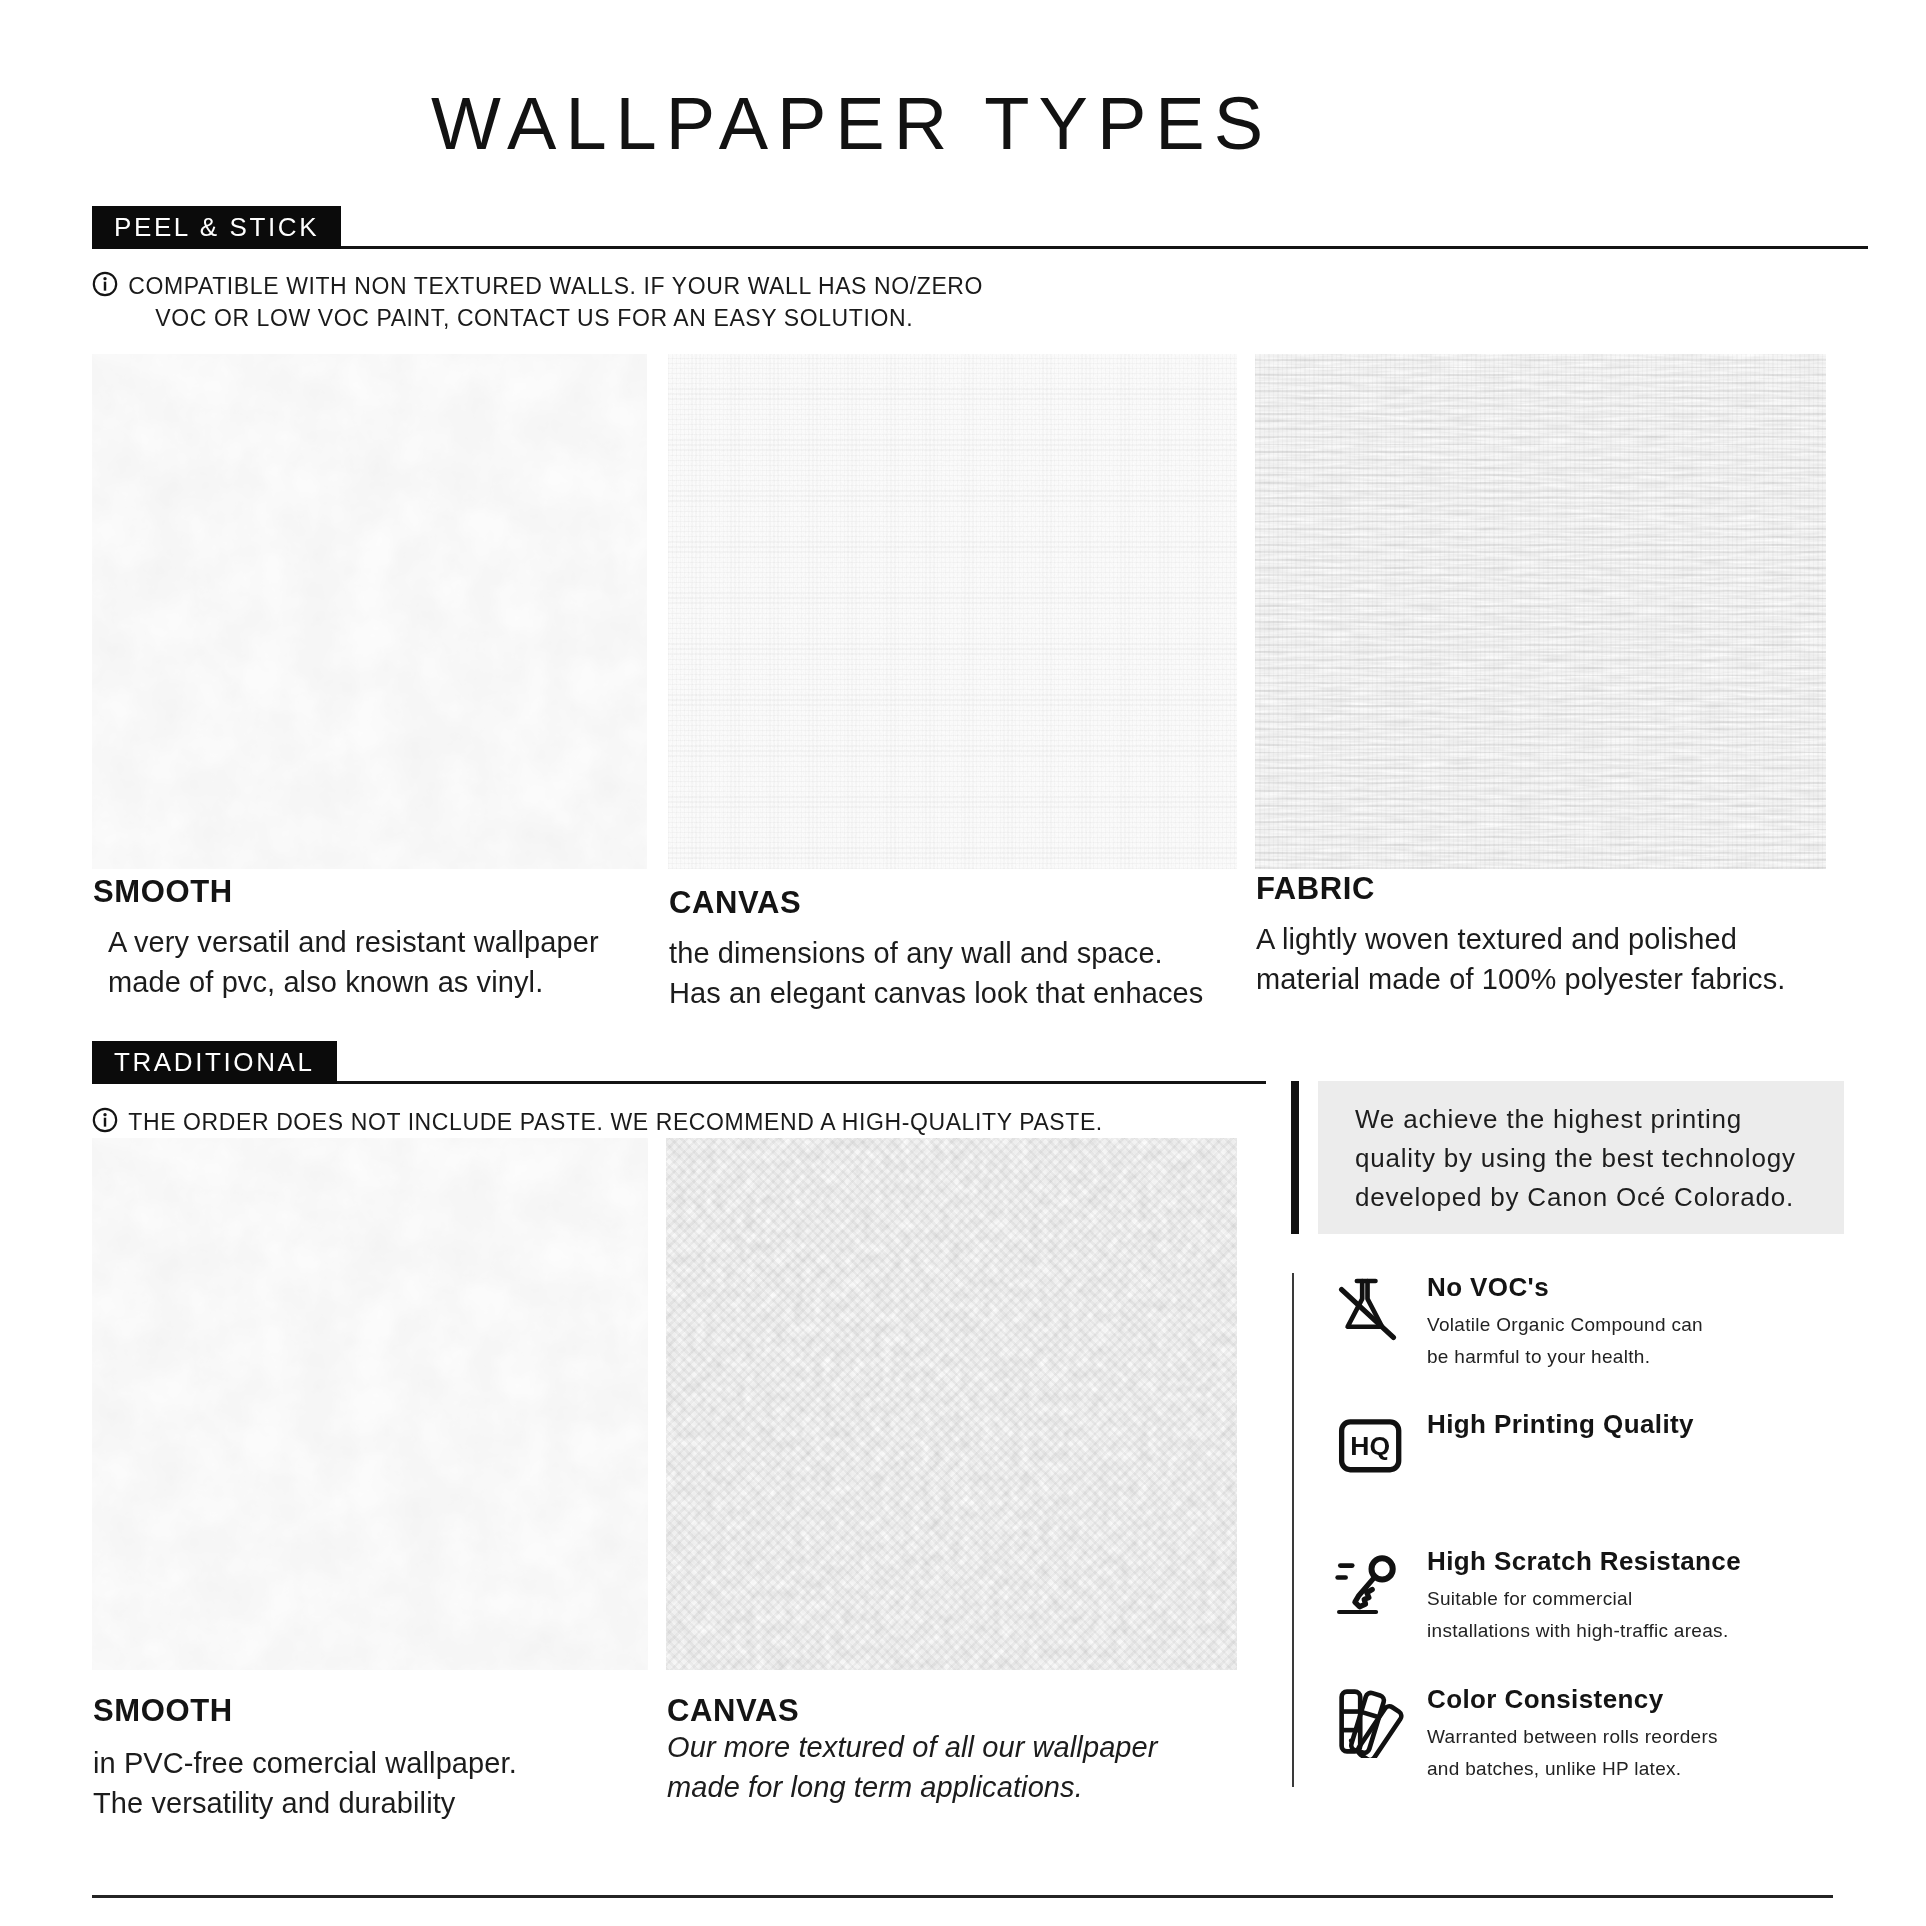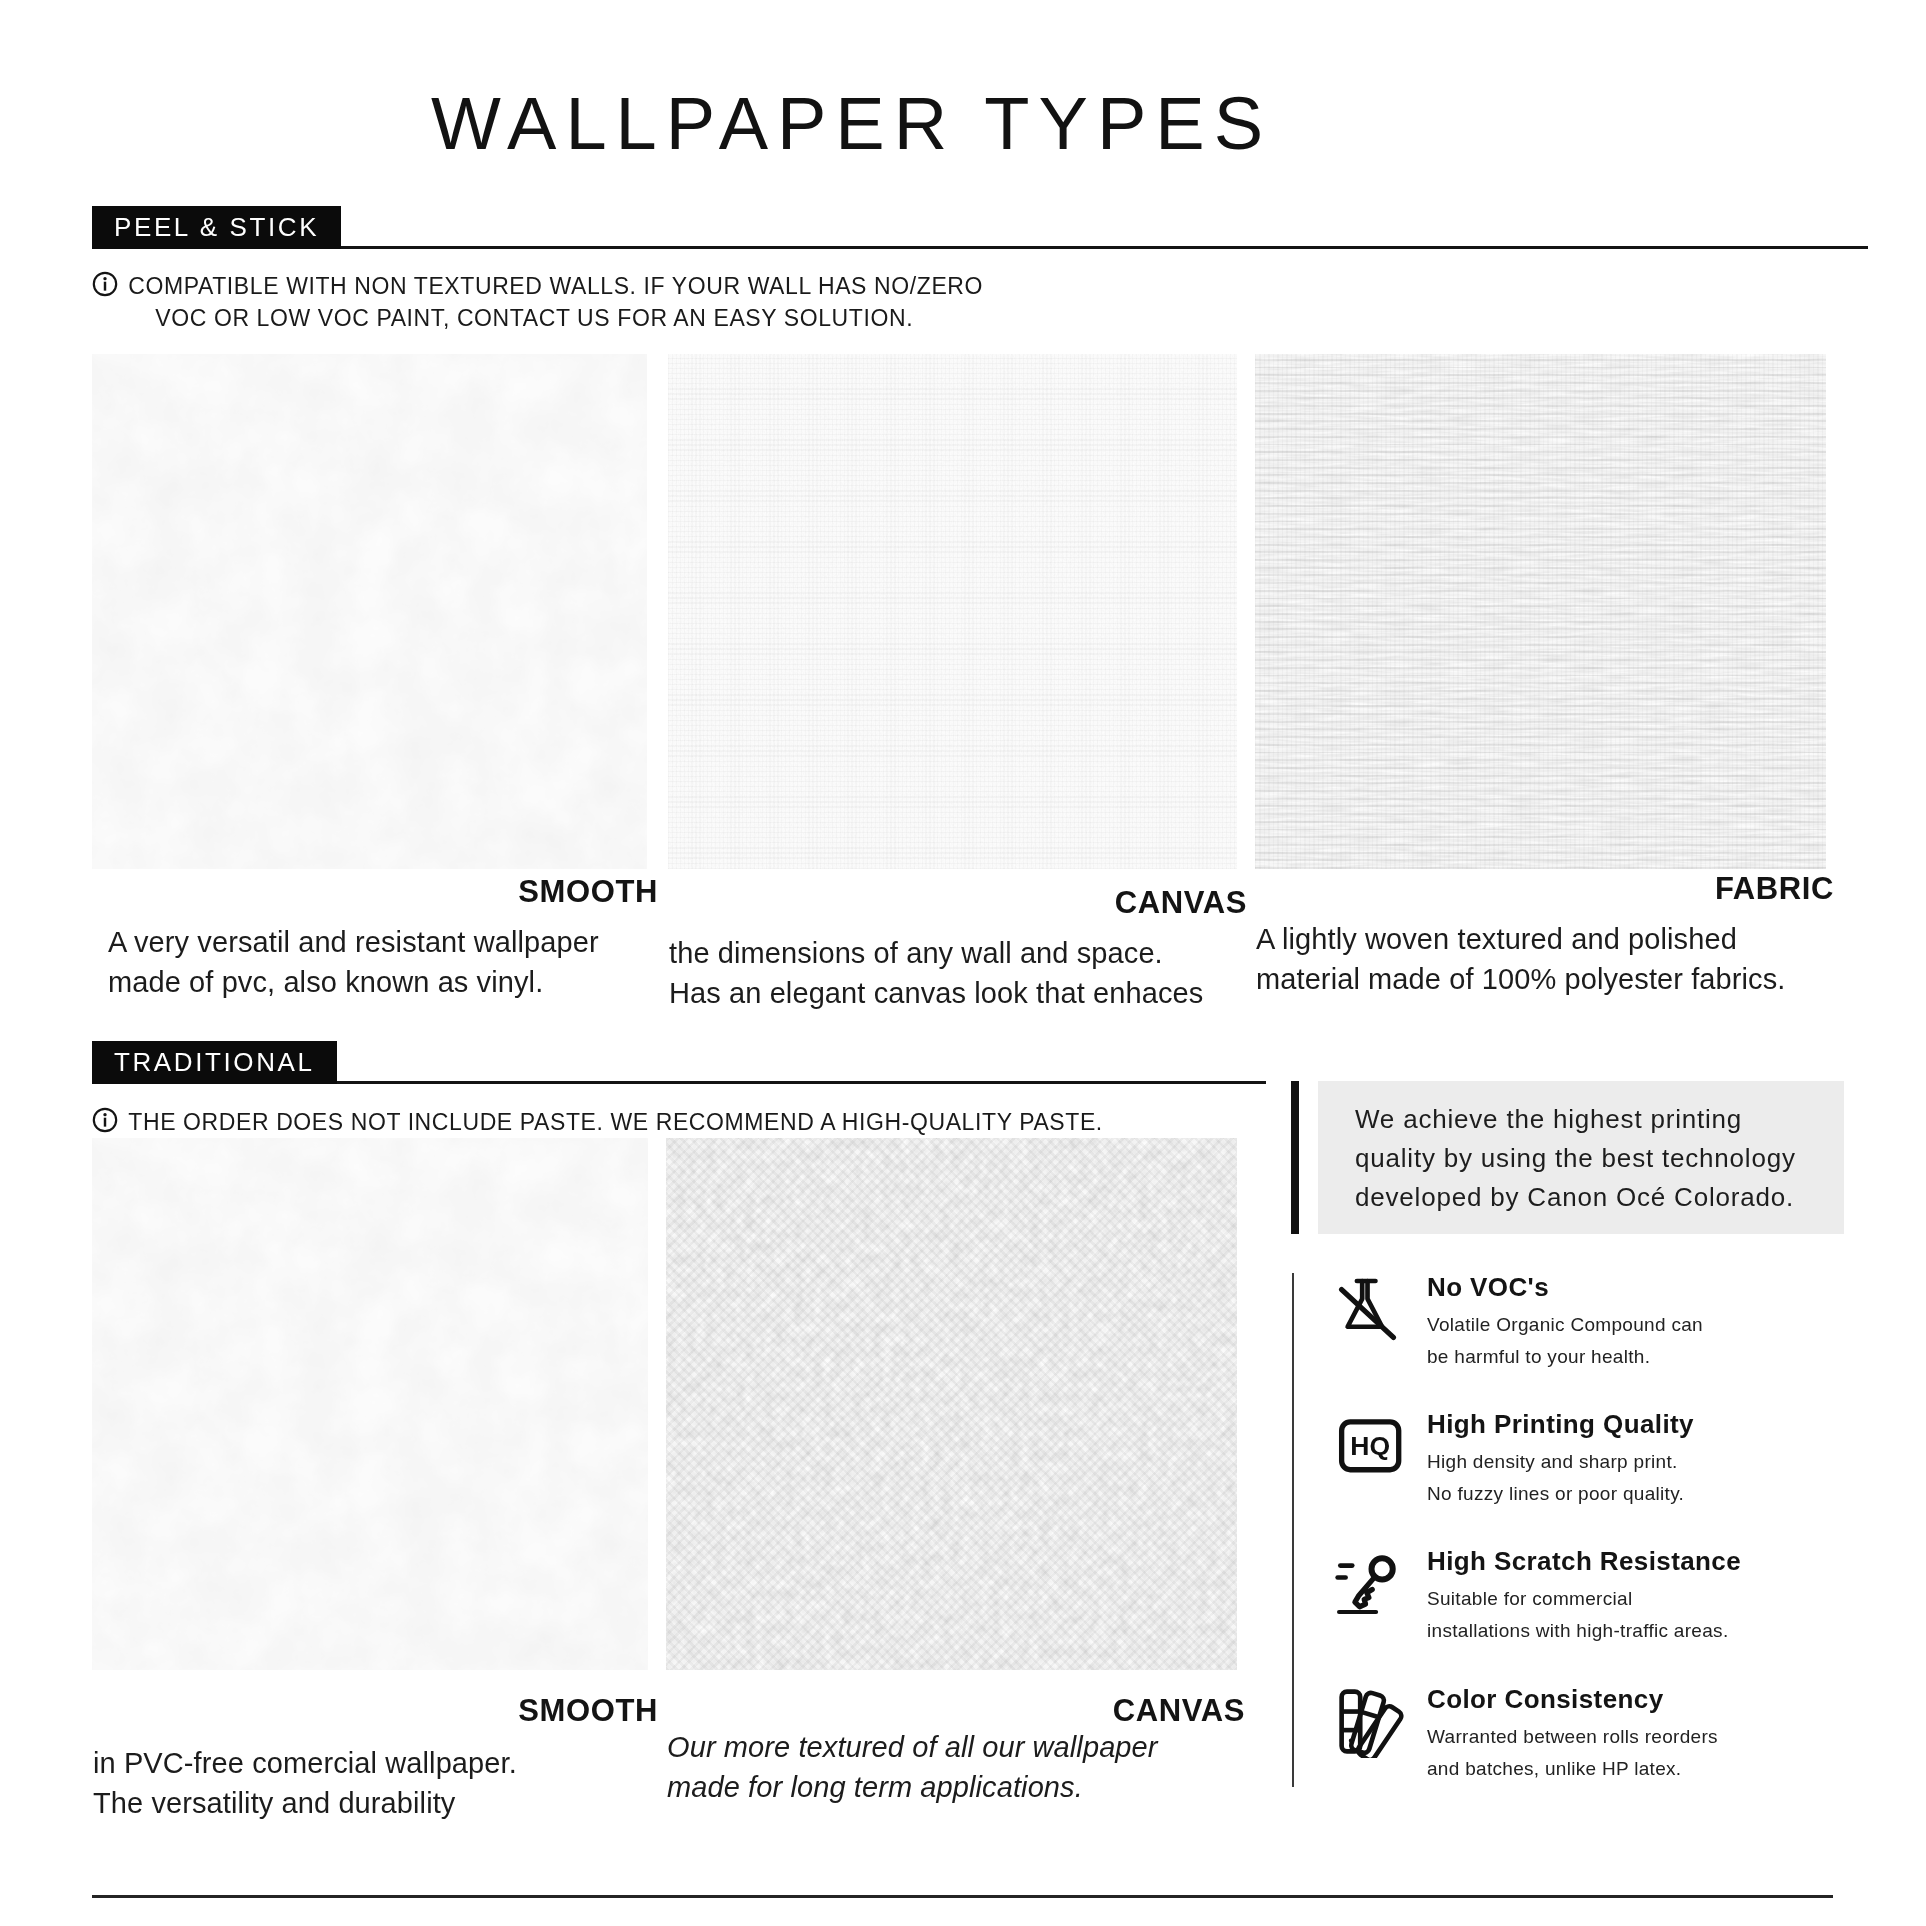--- a/index.html
+++ b/index.html
@@ -44,21 +44,21 @@
       repeating-linear-gradient(0deg, rgba(90,90,90,0.10) 0 1.9px, rgba(0,0,0,0) 1.9px 7.7px),
       repeating-linear-gradient(90deg, rgba(120,120,120,0.05) 0 1.3px, rgba(0,0,0,0) 1.3px 4.5px);
   }
   .ov-rough{
     background:
       repeating-linear-gradient(45deg, rgba(110,110,110,0.07) 0 2.6px, rgba(0,0,0,0) 2.6px 7px),
       repeating-linear-gradient(-45deg, rgba(110,110,110,0.07) 0 2.6px, rgba(0,0,0,0) 2.6px 7px);
   }
 
   
-  .cap-title{font-size:31px;font-weight:700;letter-spacing:0.6px;color:#141414;line-height:1;text-align:right;}
+  .cap-title{font-size:31px;font-weight:700;letter-spacing:0.6px;color:#141414;line-height:1;}
   .cap-desc{font-size:29px;font-weight:400;line-height:40px;color:#1c1c1c;letter-spacing:0.1px;}
   .cap-desc span{display:block;}
 
   
   .quality-bar{background:#111111;}
   .quality-box{background:#ececec;}
   .quality-text{
     padding:19px 0 0 37px;font-size:26px;line-height:39px;letter-spacing:0.8px;color:#1d1d1d;
   }
   .quality-text span{display:block;}
@@ -243,24 +243,20 @@
     <span>be harmful to your health.</span>
   </div>
 </div>
 
 <svg class="abs feature-icon" style="left:1335px;top:1410px;" viewBox="0 0 110 110">
   <rect x="10" y="18" width="86" height="72" rx="13" fill="none" stroke="#111111" stroke-width="8"></rect>
   <text x="53" y="68" text-anchor="middle" font-family="Liberation Sans, sans-serif" font-size="40" font-weight="bold" fill="#111111">HQ</text>
 </svg>
 <div class="abs" style="left:1427px;top:1410px;width:411px;">
   <div class="feature-title">High Printing Quality</div>
-  <div class="feature-desc">
-    <span>High density and sharp print.</span>
-    <span>No fuzzy lines or poor quality.</span>
-  </div>
 </div>
 
 <svg class="abs feature-icon" style="left:1335px;top:1547px;" viewBox="0 0 110 110">
   <g fill="none" stroke="#111111" stroke-linecap="round" stroke-linejoin="round">
     <circle cx="71" cy="33" r="16" stroke-width="9"></circle>
     <path d="M60 45 L36 73 l-6 10 7 7 9-4 -2-7 7-3 -3-7 8-5" stroke-width="8"></path>
     <line x1="8" y1="28" x2="26" y2="28" stroke-width="7"></line>
     <line x1="4" y1="46" x2="16" y2="46" stroke-width="7"></line>
     <line x1="6" y1="98" x2="62" y2="98" stroke-width="6"></line>
   </g>

